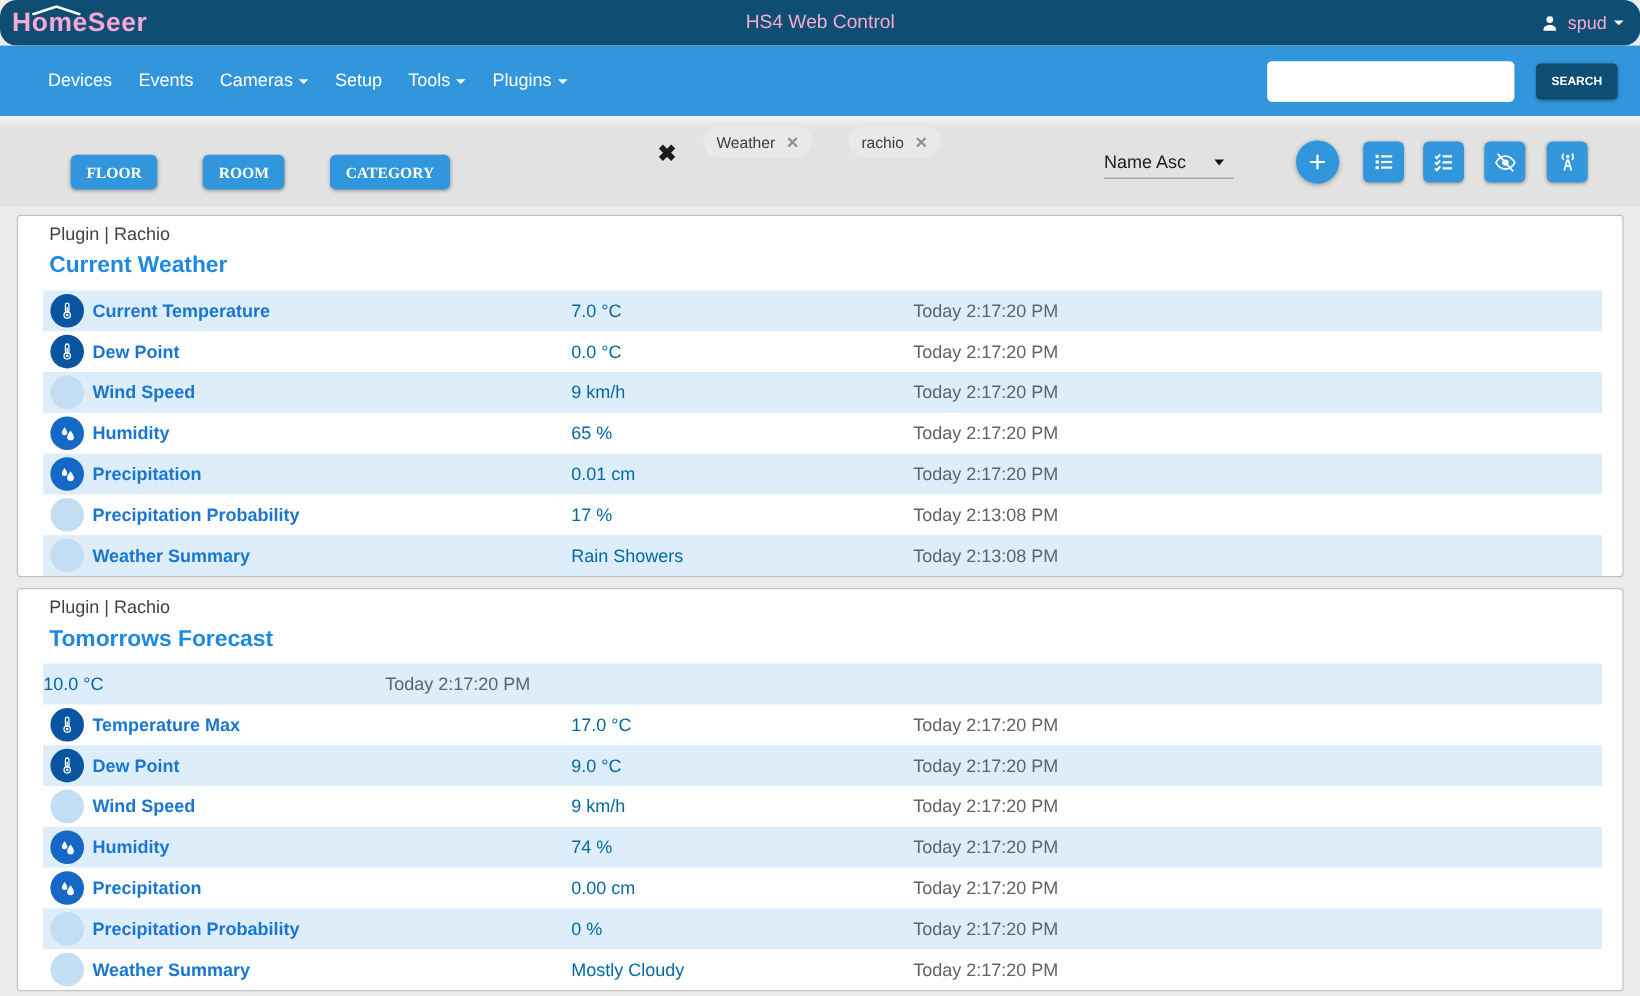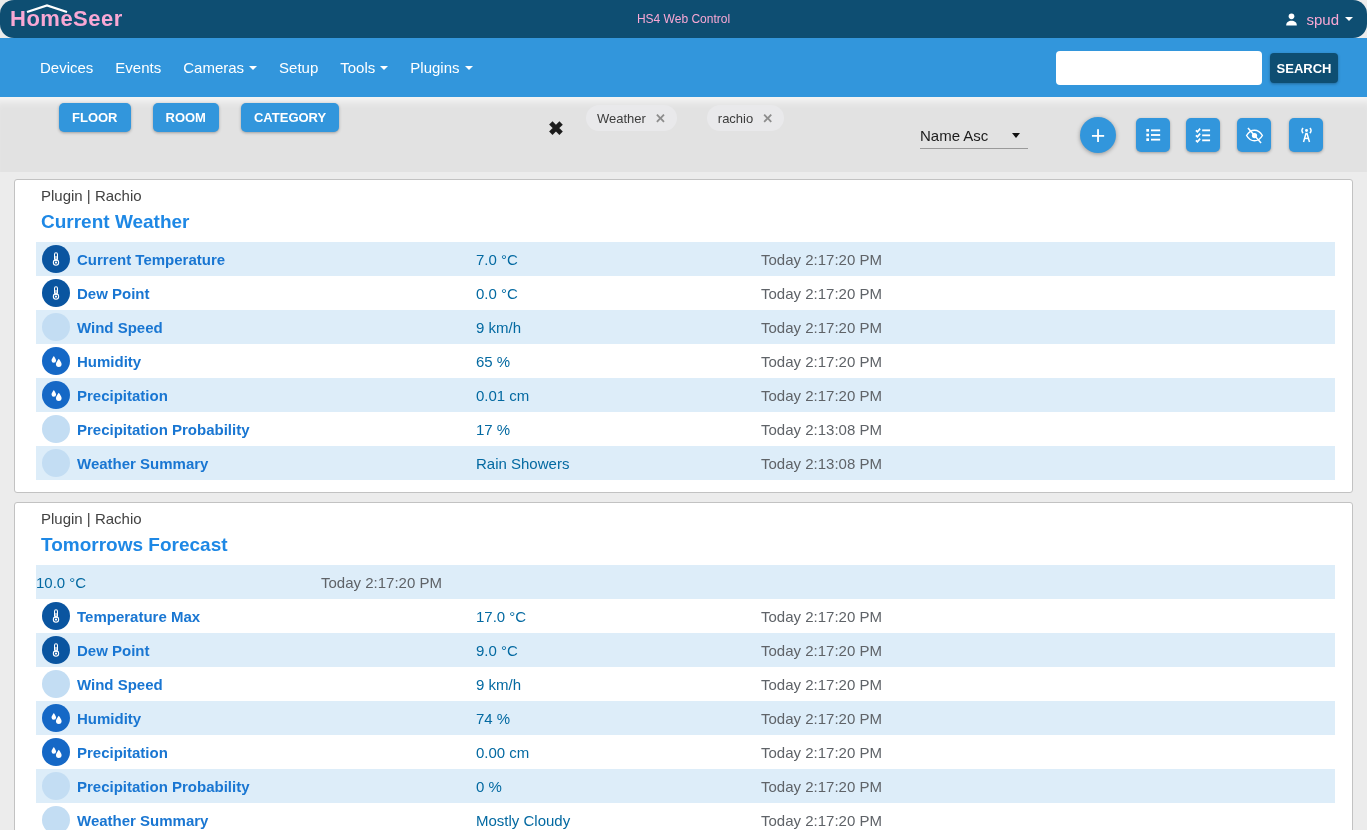--- a/index.html
+++ b/index.html
@@ -11,45 +11,45 @@
   }
 
   
   .topbar {
     height:38px; background:#0e4e72; position:relative;
     display:flex; align-items:center; color:#f9a8d4;border-radius:14px;
   }
   .brand { position:absolute; left:10px; top:1px; cursor:pointer; }
   .brand-text { font-size:22px; font-weight:bold; letter-spacing:.5px; line-height:36px; }
   .brand-roof { position:absolute; left:15px; top:3px; }
-  .topbar-title { margin:0 auto; font-size:12px; font-weight:400; }
+  .topbar-title { margin:0 auto; font-size:16px; font-weight:400; }
   .user-menu { position:absolute; right:14px; display:flex; align-items:center; gap:6px; font-size:15px; cursor:pointer; }
   .caret-down { width:0; height:0; border-left:4px solid transparent; border-right:4px solid transparent; border-top:4px solid #fff; }
 
   
   .navbar { height:59px; background:#3296dc; position:relative; display:flex; align-items:center; }
   .nav-items { display:flex; gap:22px; margin-left:40px; }
   .nav-item { display:flex; align-items:center; gap:5px; color:#fff; font-size:15px; cursor:pointer;justify-content:flex-end; }
   .search-input {
     position:absolute; right:105px; top:13px; width:206px; height:34px;
     border:none; border-radius:4px; background:#fff; padding:0 10px; font-size:14px; outline:none;
   }
   .search-btn {
-    position:absolute; right:29px; top:15px; width:68px; height:30px;
+    position:absolute; right:19px; top:15px; width:68px; height:30px;
     background:#0e4e72; color:#fff; border:none; border-radius:4px;
-    font-size:13px; font-weight:bold; font-family:inherit; cursor:pointer;
+    font-size:10px; font-weight:bold; font-family:inherit; cursor:pointer;
     box-shadow:0 1px 3px rgba(0,0,0,.3);
   }
 
   
   .filterbar {
     height:75px; background:#e2e2e2; position:relative;
     box-shadow: inset 0 10px 8px -6px rgba(255,255,255,.75);
   }
-  .filter-btns { position:absolute; left:59px; top:6px; display:flex; gap:22px; }
+  .filter-btns { position:absolute; left:59px; top:32px; display:flex; gap:38px;font-family:Liberation Serif, serif; }
   .filter-btn {
     height:29px; padding:0 13px; background:#3296dc; color:#fff; border:none;
     border-radius:5px; font-size:13px; font-weight:bold; font-family:inherit; cursor:pointer;
     box-shadow:0 1px 3px rgba(0,0,0,.3);
   }
   .clear-x {
     position:absolute; left:548px; top:21px; font-size:19px; font-weight:bold;
     color:#1c1c1c; cursor:pointer; line-height:22px;
   }
   .chips { position:absolute; left:586px; top:8px; display:flex; gap:30px; }
@@ -78,21 +78,21 @@
   .icon-btn.b1{ left:1136px; } .icon-btn.b2{ left:1186px; }
   .icon-btn.b3{ left:1237px; } .icon-btn.b4{ left:1289px; }
 
   
   .content { padding:7px 14px 0; }
   .card { background:#fff; border:1px solid #c2c2c2; border-radius:3px; }
   .card + .card { margin-top:9px; }
   .card-header { padding:7px 17px 8px 26px; }
   .plugin-line { font-size:15px; color:#424242; line-height:18px; }
   .card-title { font-size:19px; font-weight:bold; color:#1e88e5; line-height:24px; margin-top:5px; }
-  .rows { margin:0 17px 12px 21px; }
+  .rows { margin:0 17px 0 21px; }
   .row { height:34px; display:flex; align-items:center; cursor:pointer; }
   .row:nth-child(odd) { background:#ddedf9; }
   .col1 { width:440px; display:flex; align-items:center; }
   .icon-circle {
     width:28px; height:28px; border-radius:50%; margin-left:6px; flex:none;
     display:flex; align-items:center; justify-content:center;
   }
   .icon-thermometer { background:#0a55a0; }
   .icon-water-drops { background:#1568c6; }
   .icon-blank { background:#c3ddf3; }

